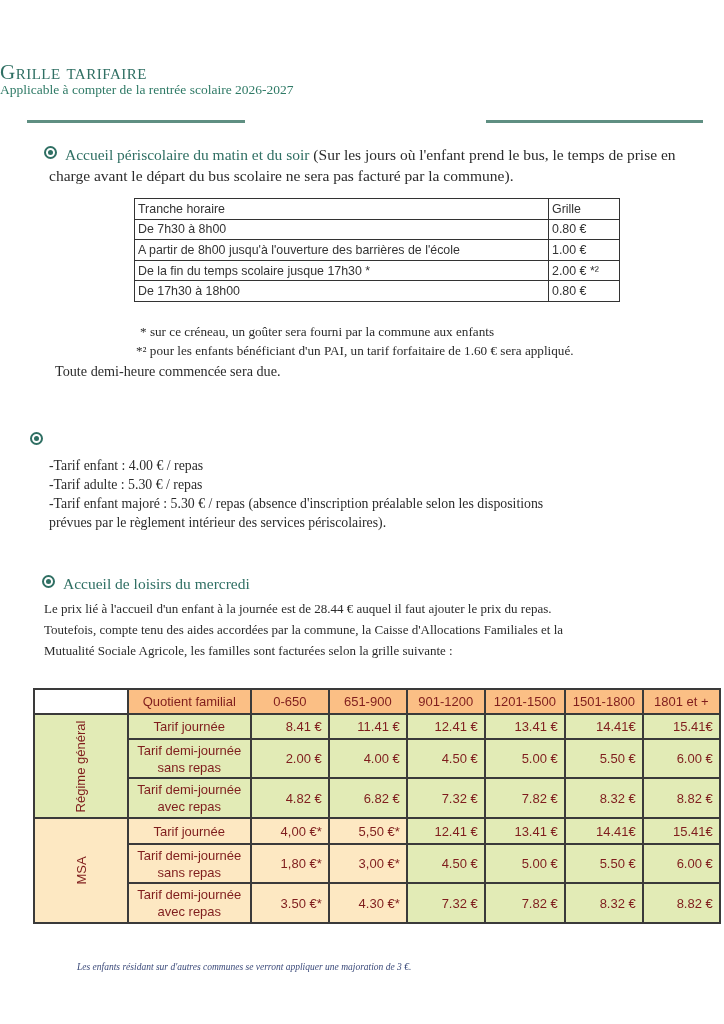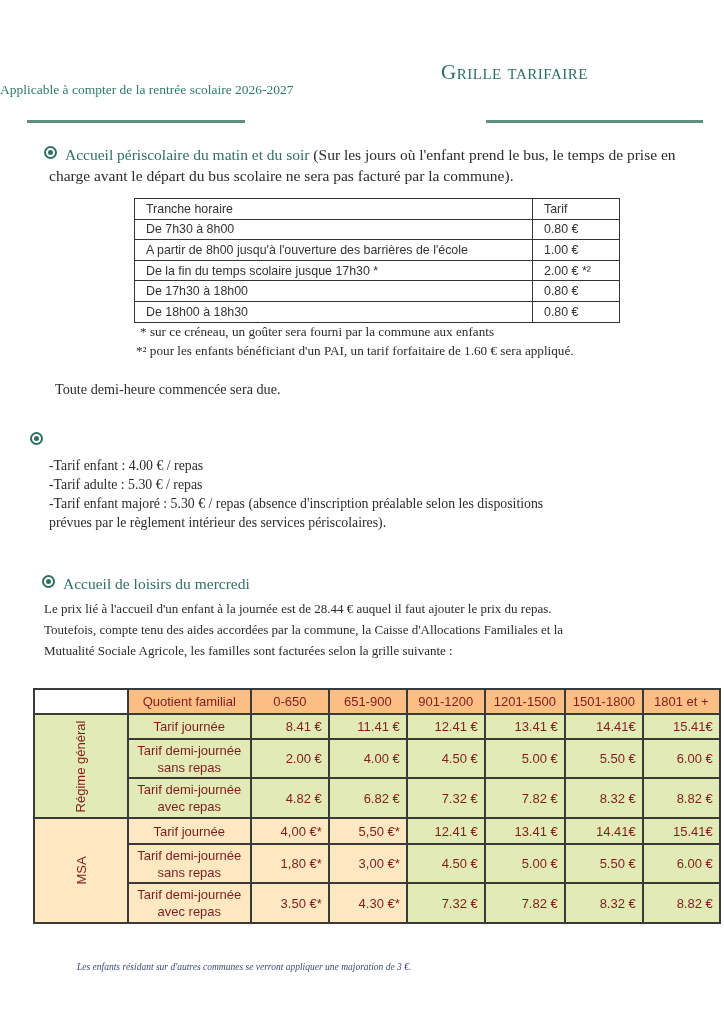--- a/index.html
+++ b/index.html
@@ -2,21 +2,21 @@
 <html><head>
 <meta charset="utf-8">
 <style>
   html, body { margin: 0; padding: 0; }
   body {
     width: 724px; height: 1024px; background: #ffffff; position: relative; overflow: hidden;
     font-family: "Liberation Serif", "DejaVu Serif", serif; color: #2b2b2b;
   }
   .abs { position: absolute; }
   .title {
-    left: 0; width: 588px; top: 60px; text-align: right; color: #2f6f63;
+    left: 0; width: 588px; top: 60px; text-align: left; color: #2f6f63;
     font-size: 21px; font-variant: small-caps; letter-spacing: 0.5px; font-weight: normal;
   }
   .subtitle {
     left: 0; width: 724px; top: 82px; color: #2f7a66; font-size: 13.5px;
   }
   .rule { height: 3px; background: #5f8f82; top: 120px; }
   .section-head { font-size: 15.5px; color: #2f6f63; line-height: 20px; }
   .section-head .plain { color: #2b2b2b; }
   .bullet {
     display: inline-block; width: 9px; height: 9px; border: 2px solid #2f6f63; border-radius: 50%;
@@ -26,21 +26,21 @@
     content: ""; position: absolute; left: 2px; top: 2px; width: 5px; height: 5px; border-radius: 50%;
     background: #2f6f63;
   }
   .para { font-size: 14.2px; line-height: 22px; color: #2b2b2b; }
 
   
   table.peri {
     position: absolute; left: 134px; top: 198px; width: 486px; border-collapse: collapse;
     font-family: "Liberation Sans", "DejaVu Sans", sans-serif; font-size: 12.4px; color: #333;
   }
-  table.peri td { border: 1.5px solid #333; padding: 0 11px; height: 19.6px; }
+  table.peri td { border: 1.5px solid #333; padding: 0 3px; height: 19.6px; }
   table.peri td.tarif { width: 64px; }
   .foot { font-size: 13.2px; line-height: 19px; }
 
   
   table.grid {
     position: absolute; left: 33px; top: 688px; border-collapse: collapse;
     font-family: "Liberation Sans", "DejaVu Sans", sans-serif; font-size: 13px; color: #7f1d1d;
   }
   table.grid td { border: 2px solid #3a3a3a; padding: 0 6px; }
   .hdr { background: #fbbf85; text-align: center; }
@@ -65,48 +65,44 @@
   <span class="bullet"></span><span>Accueil périscolaire du matin et du soir</span><span class="plain"> (Sur les jours où l'enfant prend le bus, le temps de prise en</span>
 </div>
 <div class="abs section-head" style="left:49px; top:166px; width:680px;">
   <span class="plain">charge avant le départ du bus scolaire ne sera pas facturé par la commune).</span>
 </div>
 
 <table class="peri">
   <tbody>
       <tr>
     <td>Tranche horaire</td>
-    <td class="tarif">Tarif</td>
+    <td class="tarif">Grille</td>
   </tr>
   <tr>
     <td>De 7h30 à 8h00</td>
     <td class="tarif">0.80 €</td>
   </tr>
   <tr>
     <td>A partir de 8h00 jusqu'à l'ouverture des barrières de l'école</td>
     <td class="tarif">1.00 €</td>
   </tr>
   <tr>
     <td>De la fin du temps scolaire jusque 17h30 *</td>
     <td class="tarif">2.00 € *²</td>
   </tr>
   <tr>
     <td>De 17h30 à 18h00</td>
     <td class="tarif">0.80 €</td>
   </tr>
-  <tr>
-    <td>De 18h00 à 18h30</td>
-    <td class="tarif">0.80 €</td>
-  </tr>
 </tbody>
   </table>
 
 <div class="abs foot" style="left:140px; top:322px;">* sur ce créneau, un goûter sera fourni par la commune aux enfants</div>
 <div class="abs foot" style="left:136px; top:341px;">*² pour les enfants bénéficiant d'un PAI, un tarif forfaitaire de 1.60 € sera appliqué.</div>
-<div class="abs para" style="left:55px; top:378px;">Toute demi-heure commencée sera due.</div>
+<div class="abs para" style="left:55px; top:360px;">Toute demi-heure commencée sera due.</div>
 
 <div class="abs section-head" style="left:30px; top:431px;">
   <span class="bullet"></span>
 </div>
 <div class="abs para" style="left:49px; top:456px; line-height:19px; font-size:13.8px;">
   <div>-Tarif enfant : 4.00 € / repas</div>
   <div>-Tarif adulte : 5.30 € / repas</div>
   <div>-Tarif enfant majoré : 5.30 € / repas (absence d'inscription préalable selon les dispositions</div>
   <div>prévues par le règlement intérieur des services périscolaires).</div>
 </div>

